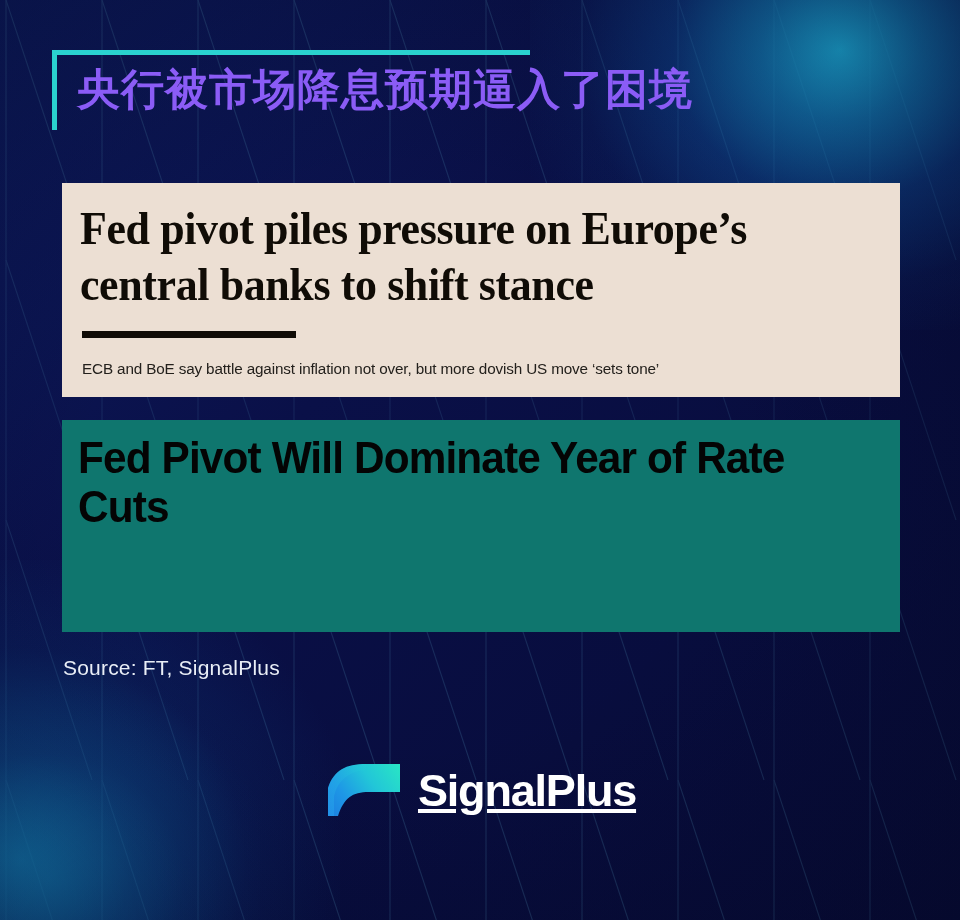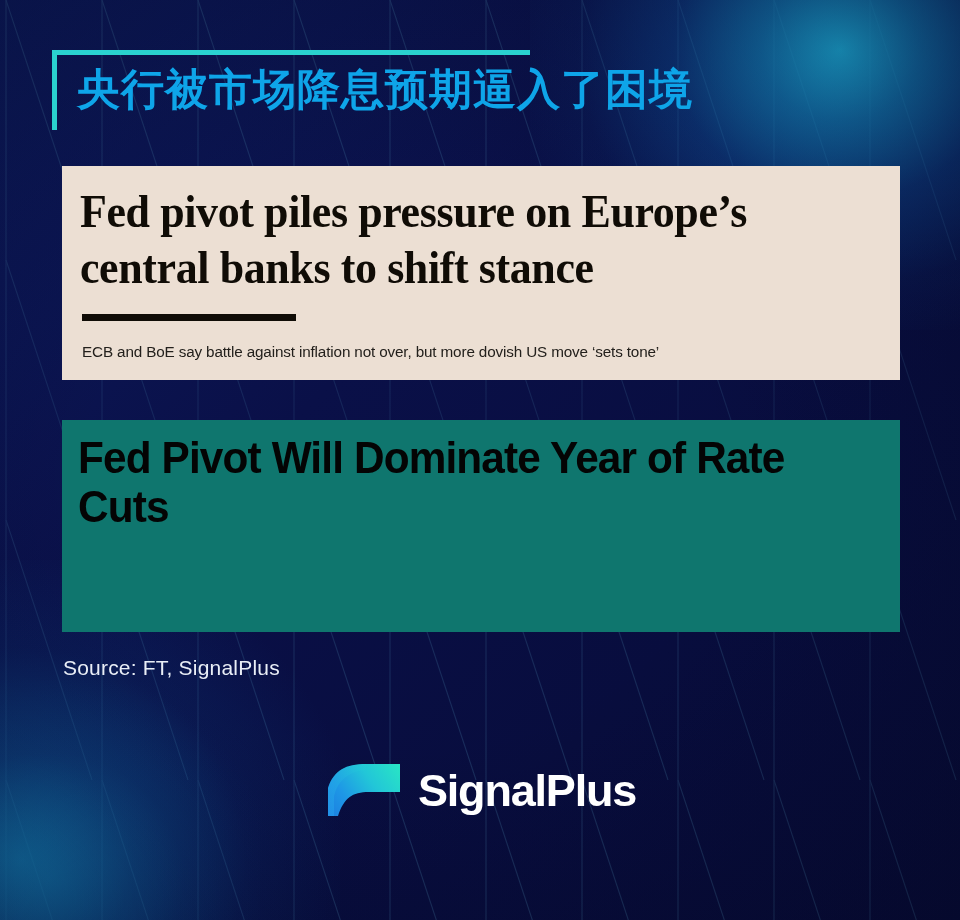--- a/index.html
+++ b/index.html
@@ -105,31 +105,31 @@
     border-left: 5px solid #2ad2cf;
     box-sizing: border-box;
   }
   .cn-title {
     position: absolute;
     left: 25px;
     top: 15px;
     font-family: "Liberation Sans", "DejaVu Sans", sans-serif;
     font-size: 43px;
     font-weight: bold;
-    color: #0ea5e9;
+    color: #8b5cf6;
     letter-spacing: 1px;
     white-space: nowrap;
     line-height: 1.15;
   }
 
   
   .ft-card {
     position: absolute;
     left: 62px;
-    top: 166px;
+    top: 183px;
     width: 838px;
     height: 214px;
     background: #ecdfd3;
     box-sizing: border-box;
     padding: 18px 24px 0 18px;
     overflow: hidden;
   }
   .ft-headline {
     font-family: "Liberation Serif", "DejaVu Serif", serif;
     font-weight: bold;
@@ -232,20 +232,21 @@
     height: 64px;
     display: block;
   }
   .logo-text {
     font-family: "Liberation Sans", "DejaVu Sans", sans-serif;
     font-weight: bold;
     font-size: 45px;
     color: #ffffff;
     letter-spacing: -1.2px;
     line-height: 1;
+    text-decoration: underline;
   }
 </style>
 </head>
 <body>
 
 <div id="poster">
 
   <div class="bg-base"></div>
   <div class="bg-grad-main"></div>
 

